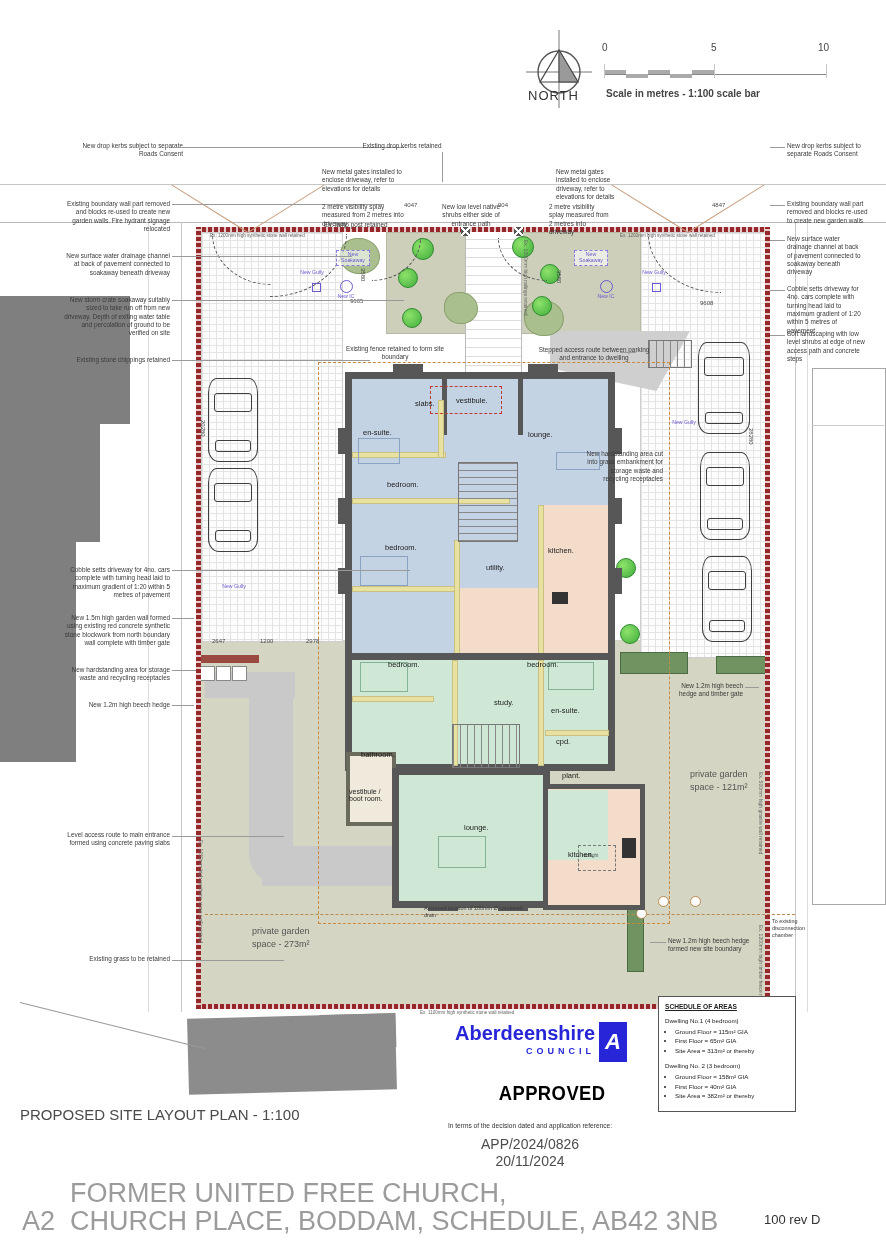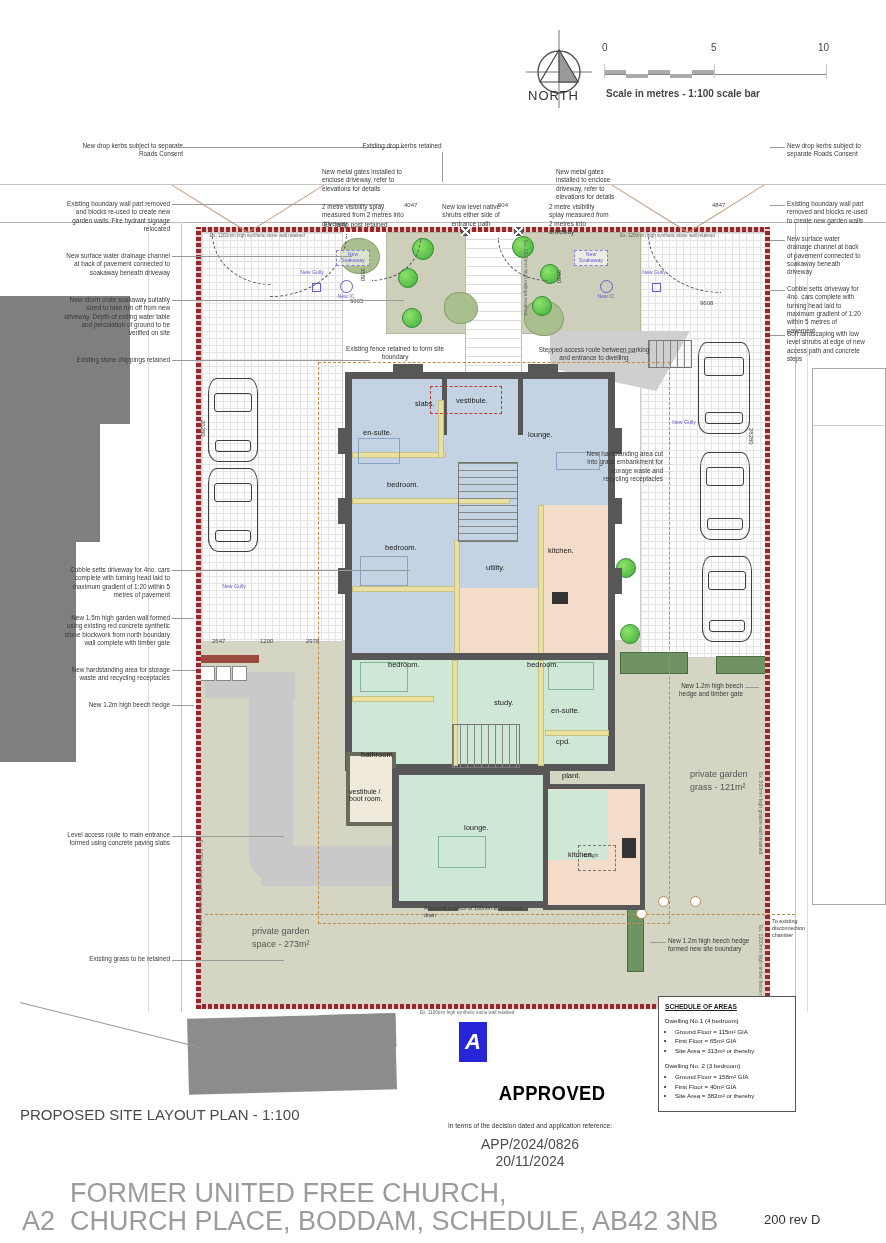--- a/index.html
+++ b/index.html
@@ -315,21 +315,21 @@
   <div class="ann ar" style="left:665px;top:682px;width:78px;">New 1.2m high beech hedge and timber gate</div>
   <div class="ann al" style="left:668px;top:937px;width:90px;">New 1.2m high beech hedge formed new site boundary</div>
   <div class="ann al" style="left:772px;top:918px;width:52px;font-size:5.4px;">To existing disconnection chamber</div>
   <div class="ann al" style="left:424px;top:905px;width:110px;font-size:5.4px;">Assumed location of 100mm Ø combined drain</div>
   <div class="ld" style="left:620px;top:352px;width:16px;"></div>
   <div class="ld" style="left:745px;top:687px;width:14px;"></div>
   <div class="ld" style="left:650px;top:942px;width:16px;"></div>
 
   <div class="abs" style="left:690px;top:768px;font-size:9px;color:#555;line-height:1.4;">
     <div>private garden</div>
-    <div>grass - 121m²</div>
+    <div>space - 121m²</div>
   </div>
   <div class="abs" style="left:252px;top:925px;font-size:9px;color:#555;line-height:1.4;">
     <div>private garden</div>
     <div>space - 273m²</div>
   </div>
 
   <div class="sched" style="left:658px;top:996px;">
     <div class="t">SCHEDULE OF AREAS</div>
     <div style="margin-top:4px;">Dwelling No.1  (4 bedroom)</div>
     <ul>
@@ -340,29 +340,33 @@
     <div>Dwelling No. 2  (3 bedroom)</div>
     <ul>
       <li>Ground Floor = 158m² GIA</li>
       <li>First Floor = 40m² GIA</li>
       <li>Site Area = 382m² or thereby</li>
     </ul>
   </div>
 
   <div class="abs" style="left:455px;top:1022px;width:180px;">
     <div style="display:flex;align-items:flex-start;">
+      <div>
+        <div class="logoTxt">Aberdeenshire</div>
+        <div class="council" style="text-align:right;margin-top:1px;">COUNCIL</div>
+      </div>
       <div style="width:28px;height:40px;background:#2626d8;margin-left:4px;display:flex;align-items:center;justify-content:center;">
         <span style="color:#fff;font-weight:bold;font-size:22px;font-style:italic;">A</span>
       </div>
     </div>
   </div>
   <div class="abs approved" style="left:494px;top:1082px;">APPROVED</div>
   <div class="abs" style="left:440px;top:1122px;width:180px;text-align:center;font-size:6.6px;color:#333;">In terms of the decision dated and application reference:</div>
   <div class="abs" style="left:440px;top:1136px;width:180px;text-align:center;font-size:14px;color:#4c4c4c;">APP/2024/0826</div>
   <div class="abs" style="left:440px;top:1153px;width:180px;text-align:center;font-size:14px;color:#4c4c4c;">20/11/2024</div>
 
   <div class="abs" style="left:20px;top:1106px;font-size:15px;color:#4a4a4a;">PROPOSED SITE LAYOUT PLAN - 1:100</div>
   <div class="bigaddr" style="left:70px;top:1178px;">FORMER UNITED FREE CHURCH,</div>
   <div class="bigaddr" style="left:22px;top:1206px;">A2</div>
   <div class="bigaddr" style="left:70px;top:1206px;">CHURCH PLACE, BODDAM, SCHEDULE, AB42 3NB</div>
-  <div class="abs" style="left:764px;top:1212px;font-size:13px;color:#333;">200 rev D</div>
+  <div class="abs" style="left:764px;top:1212px;font-size:13px;color:#333;">100 rev D</div>
 
 </div>
 
 </body></html>

